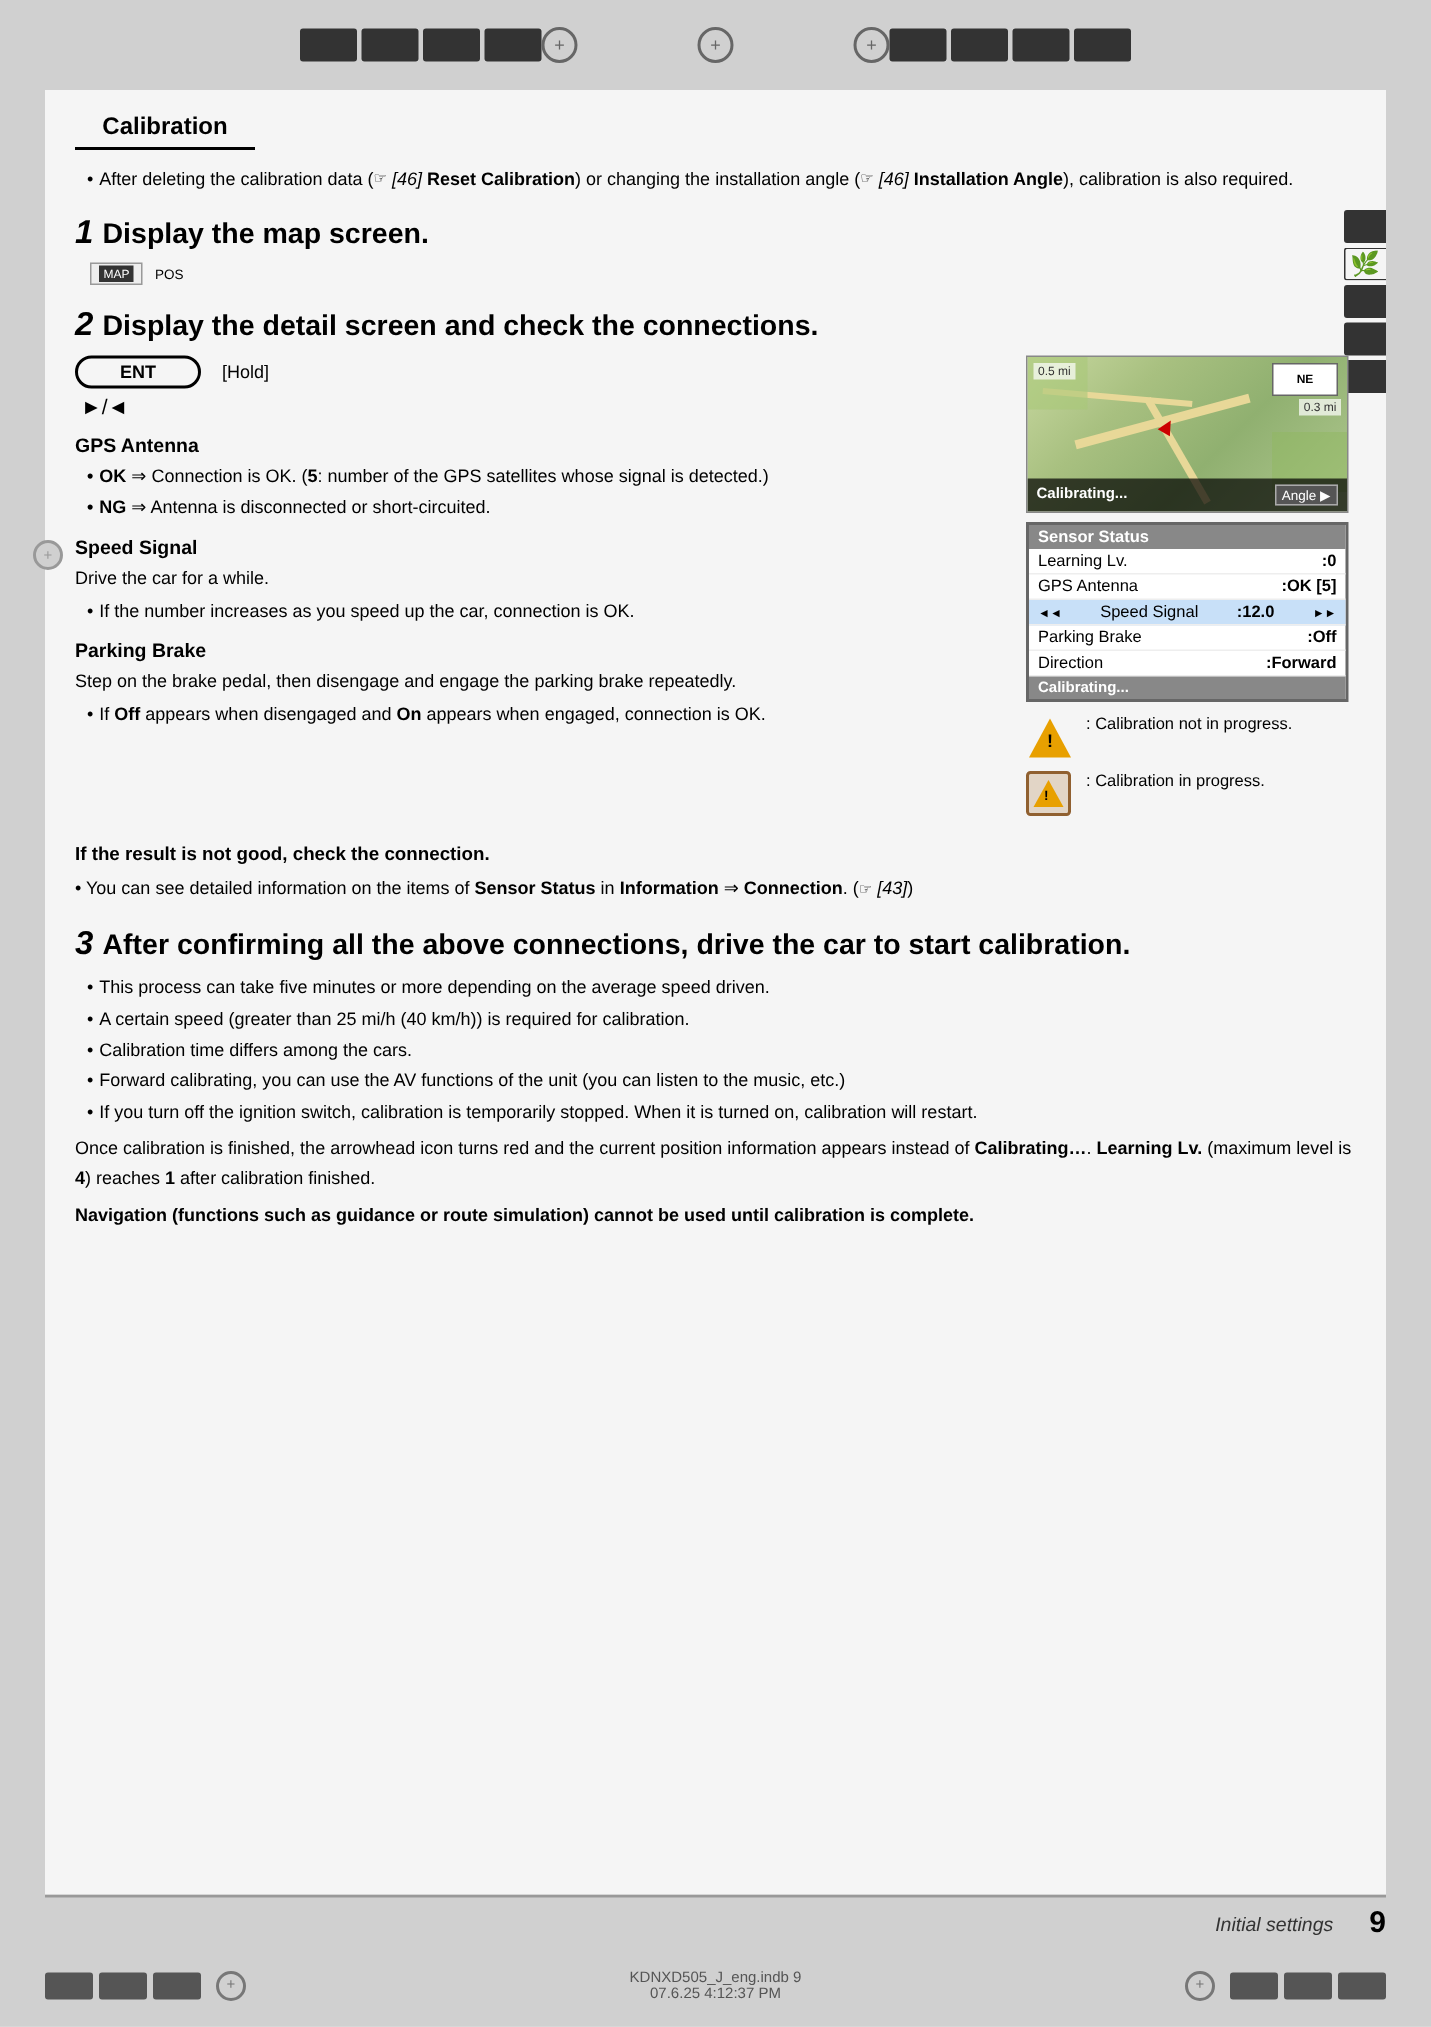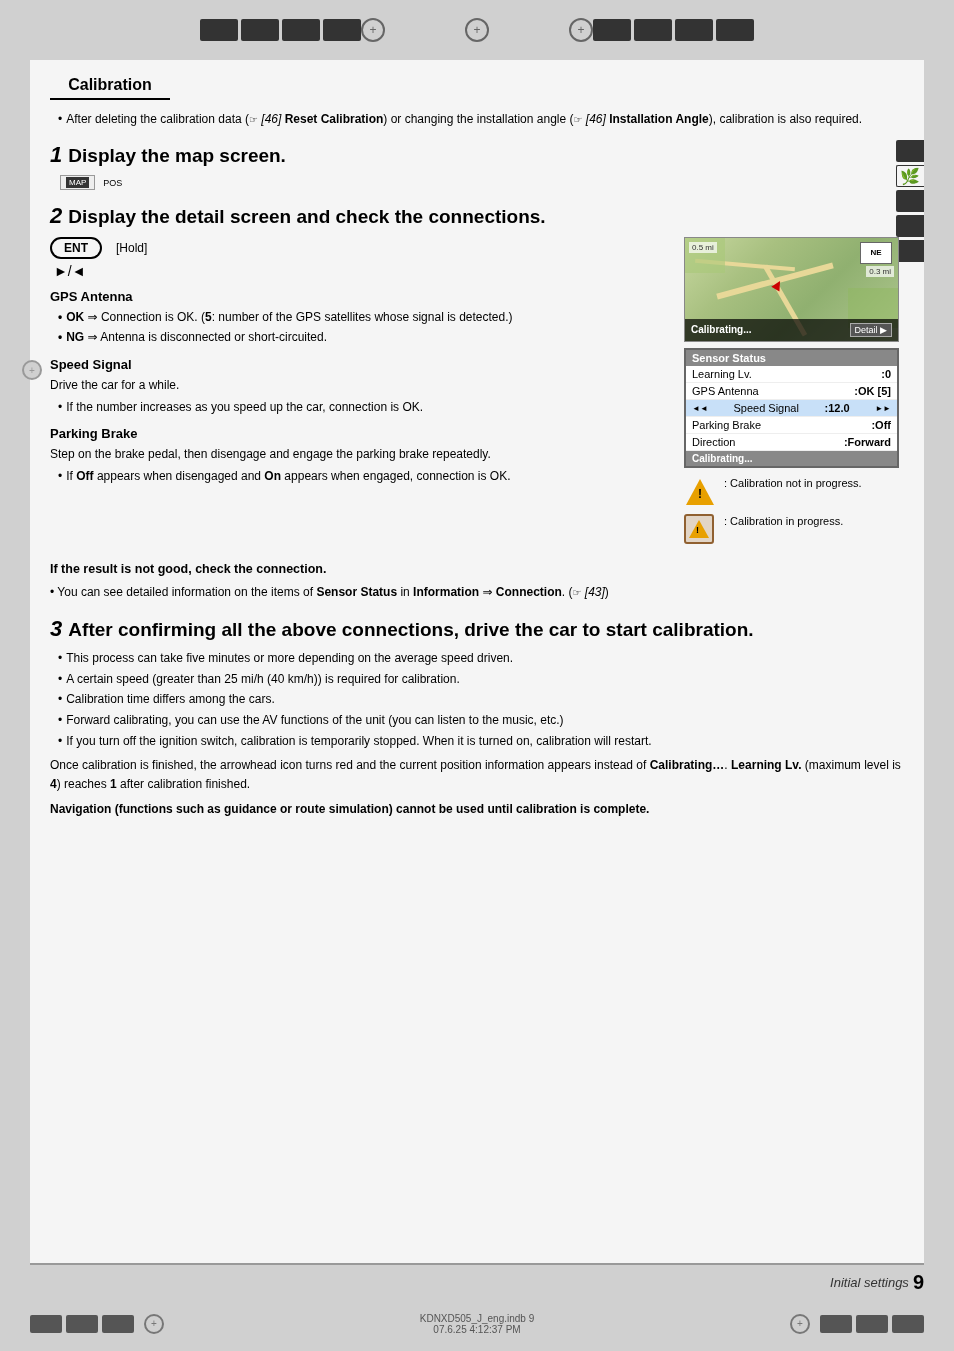--- a/index.html
+++ b/index.html
@@ -132,21 +132,21 @@
       height: 105px;
       background: linear-gradient(135deg, #c8d8a0 0%, #a8c080 30%, #90b070 60%, #b0c890 100%);
       position: relative;
       border: 1px solid #888;
       overflow: hidden;
     }
     .map-compass {
       position: absolute;
       top: 4px;
       right: 6px;
-      width: 32px;
+      width: 44px;
       height: 22px;
       border: 1px solid #666;
       background: #fff;
       font-size: 8px;
       display: flex;
       align-items: center;
       justify-content: center;
       font-weight: bold;
     }
     .map-bottom-bar {
@@ -230,21 +230,21 @@
       height: 32px;
       flex-shrink: 0;
       position: relative;
     }
 
     
     .ent-button {
       display: inline-block;
       border: 2px solid #000;
       border-radius: 14px;
-      padding: 2px 12px;
+      padding: 2px 28px;
       font-size: 12px;
       font-weight: bold;
     }
     .hold-label {
       font-size: 12px;
       margin-left: 8px;
     }
     .arrow-keys {
       font-size: 14px;
       margin-top: 2px;
@@ -383,21 +383,21 @@
       color: #fff;
       padding: 1px 3px;
     }
     .page-footer-bar {
       border-top: 2px solid #999;
       margin: 0 30px;
       padding: 6px 0 2px 0;
       display: flex;
       justify-content: flex-end;
       align-items: center;
-      gap: 4px;
+      gap: 24px;
     }
     .bottom-filename {
       font-size: 10px;
       color: #555;
     }
     .top-crosshair {
       width: 24px;
       height: 24px;
       position: relative;
       display: flex;
@@ -541,21 +541,21 @@
 
             <div style="position:absolute;top:0;left:0;width:40px;height:35px;background:#a8c878;opacity:0.6;"></div>
             <div style="position:absolute;top:50px;right:0;width:50px;height:40px;background:#90b860;opacity:0.5;"></div>
             <div class="map-arrow">▲</div>
 
             <div style="position:absolute;left:4px;top:4px;font-size:8px;color:#333;background:rgba(255,255,255,0.7);padding:1px 3px;">0.5 mi</div>
             <div style="position:absolute;right:4px;top:28px;font-size:8px;color:#333;background:rgba(255,255,255,0.7);padding:1px 3px;margin-left:30px;">0.3 mi</div>
             <div class="map-compass">NE</div>
             <div class="map-bottom-bar">
               <span class="map-label">Calibrating...</span>
-              <span class="map-detail-btn"><span>Detail</span> ▶</span>
+              <span class="map-detail-btn"><span>Angle</span> ▶</span>
             </div>
           </div>
 
           <div class="sensor-status-box">
             <div class="sensor-title">Sensor Status</div>
             <div class="sensor-row">
               <span class="sensor-row-label">Learning Lv.</span>
               <span class="sensor-row-value">:0</span>
             </div>
             <div class="sensor-row">

